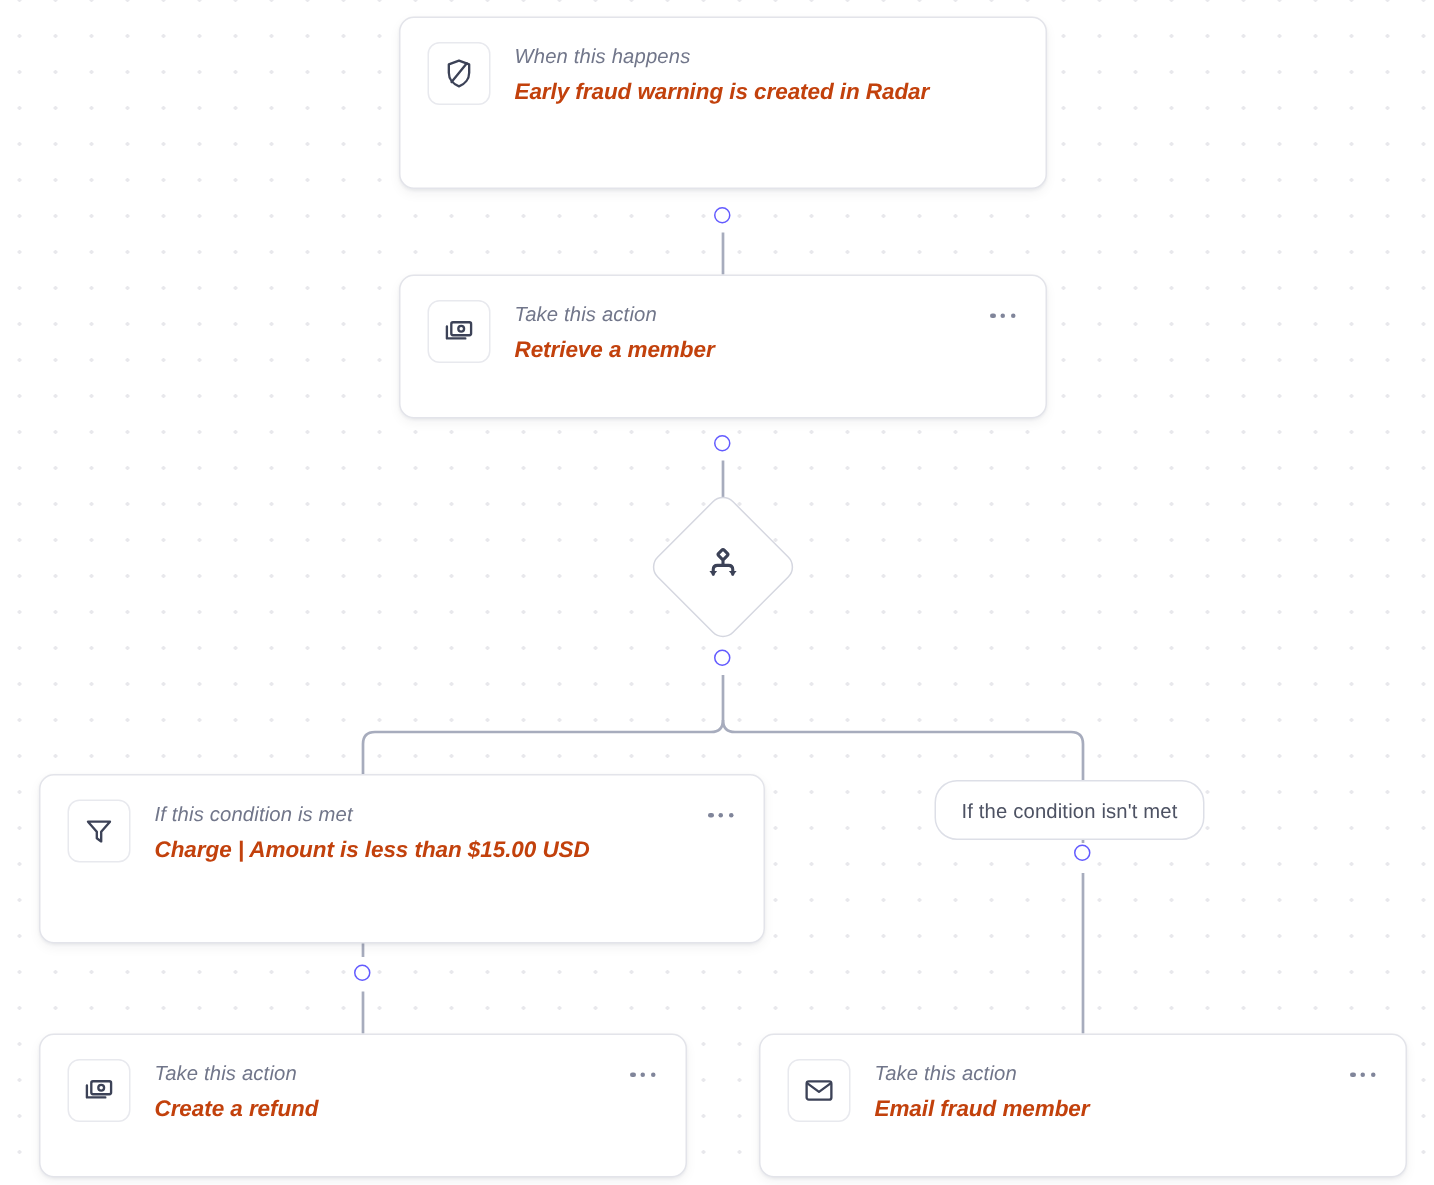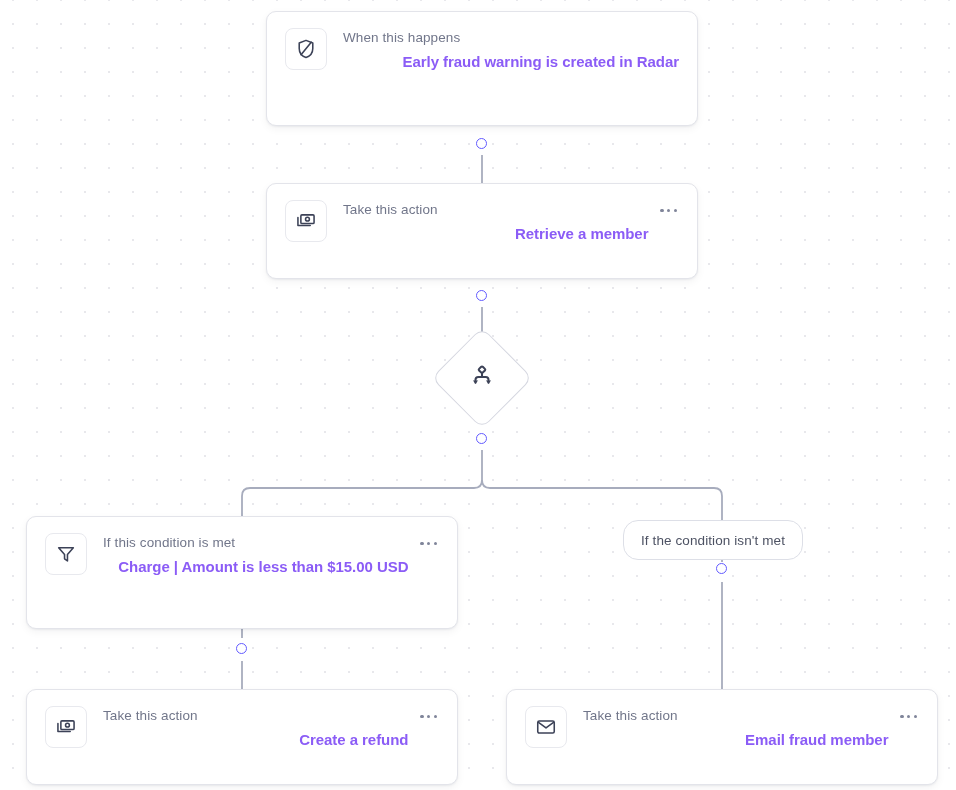--- a/index.html
+++ b/index.html
@@ -70,38 +70,38 @@
     align-items: center;
     justify-content: center;
     margin-right: 16px;
   }
   .card-icon svg { display: block; }
 
   .card-body {
     flex: 1 1 auto;
     min-width: 0;
     padding-top: 1px;
+    font-style: italic;
   }
 
   .card-eyebrow {
     font-size: 13.5px;
     line-height: 18px;
     color: #71768a;
     font-weight: 400;
     margin-bottom: 3px;
     letter-spacing: 0.1px;
   }
 
   .card-title {
     font-size: 15px;
     line-height: 24px;
-    color: #8b5cf6;
+    color: #c2410c;
     font-weight: 700;
     letter-spacing: -0.05px;
-    text-align: right;
   }
 
   .card-menu {
     flex: 0 0 auto;
     align-self: flex-start;
     margin-top: 5px;
     margin-left: 10px;
     display: flex;
     gap: 3.5px;
     padding: 4px 2px;
@@ -111,21 +111,21 @@
     display: block;
     width: 3.2px;
     height: 3.2px;
     border-radius: 50%;
     background: #80859a;
   }
 
   
   #card-trigger   { left: 266px; top: 11px;  width: 432px; height: 115px; }
   #card-retrieve  { left: 266px; top: 183px; width: 432px; height: 96px;  }
-  #card-condition { left: 26px;  top: 516px; width: 432px; height: 113px; }
+  #card-condition { left: 26px;  top: 516px; width: 484px; height: 113px; }
   #card-refund    { left: 26px;  top: 689px; width: 432px; height: 96px;  }
   #card-email     { left: 506px; top: 689px; width: 432px; height: 96px;  }
 
   
   #branch-node {
     position: absolute;
     left: 446px;
     top: 342px;
     width: 72px;
     height: 72px;

